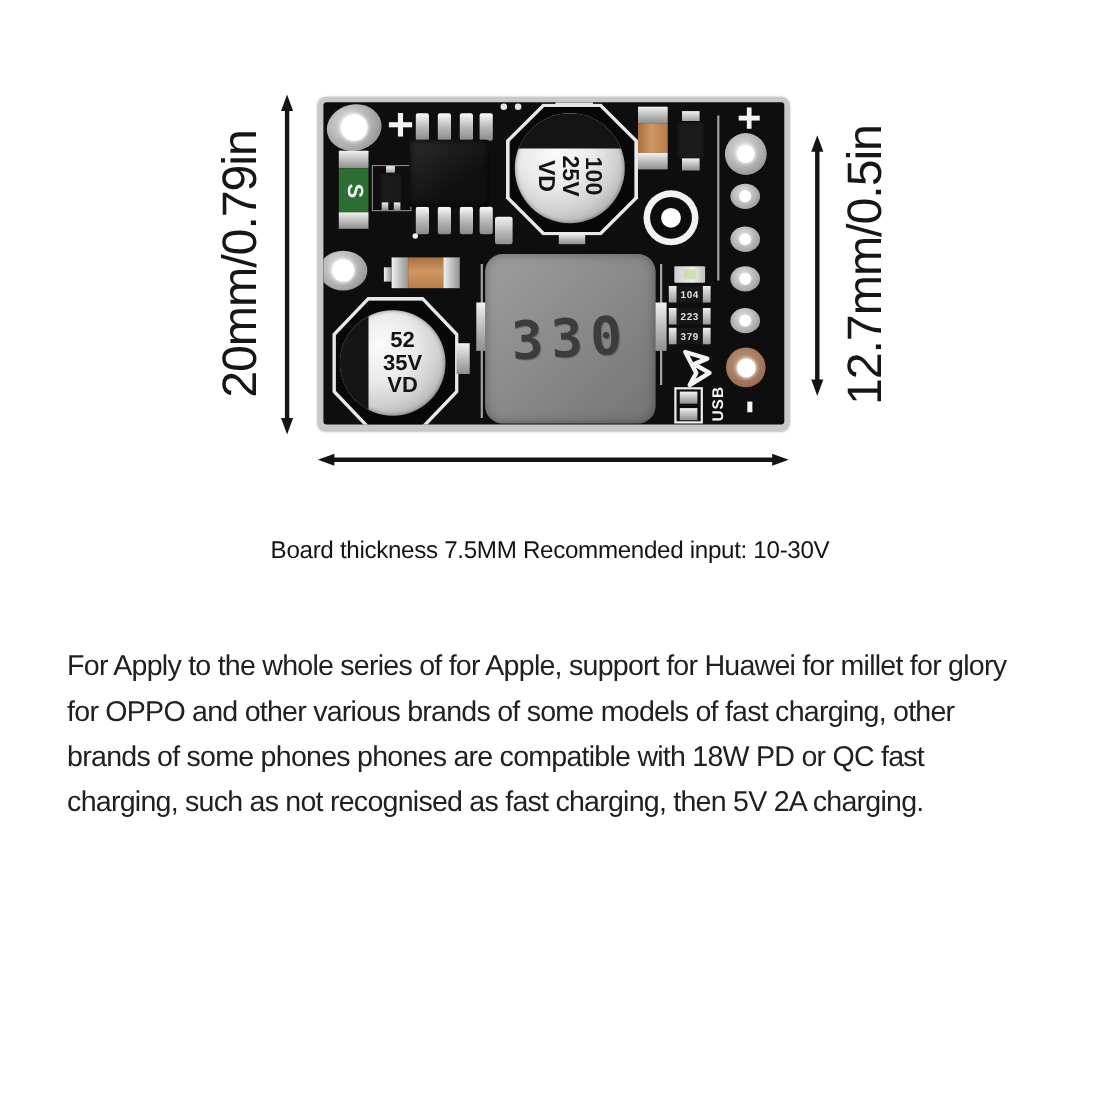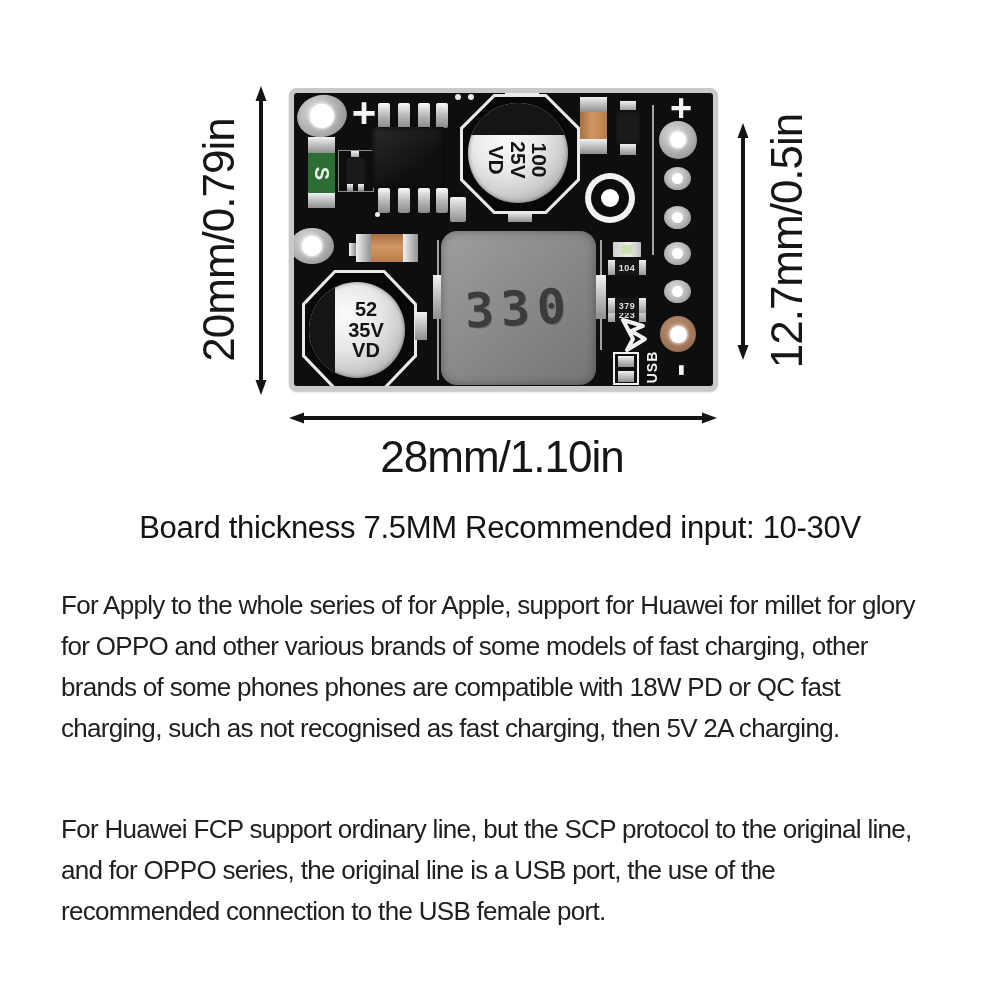--- a/index.html
+++ b/index.html
@@ -54,21 +54,21 @@
   .pad-oval .drill { width:11px; height:11px; border-radius:50%; background:#fff; }
 
   .trace { background:rgba(245,245,245,.65); }
   .silkbox { border:1.5px solid rgba(245,245,245,.55); background:transparent; }
 
   
   .dim-label { display:flex; align-items:center; justify-content:center; font-size:44px;
     letter-spacing:-1px; color:#161616; white-space:nowrap; }
   .dim-label.vert span { transform:rotate(-90deg); white-space:nowrap; }
 
-  #spec-line { left:0; top:510px; width:1000px; text-align:center; font-size:31px;
+  #spec-line { left:0; top:487px; width:1000px; text-align:center; font-size:22px;
     letter-spacing:-.3px; color:#141414; }
 
   .para { left:61px; width:878px; font-size:26px; letter-spacing:-.7px; line-height:41px;
     color:#202020; text-align:left; }
   #para-1 { top:585px; }
   #para-2 { top:809px; }
 </style>
 </head>
 <body>
 
@@ -166,21 +166,21 @@
 
     <div style="left:319px; top:149px; width:28px; height:15px; background:linear-gradient(90deg,#cfcfcf,#ededed 60%,#bdbdbd); border-radius:1px; display:flex; align-items:center; justify-content:center;">
       <span style="display:block; width:12px; height:9px; background:#cfe0b0;"></span>
     </div>
 
     <div class="res" style="top:167px;">
       <i class="l"></i>
         <b>104</b>
         <i class="r"></i>
     </div>
-    <div class="res" style="top:187px;margin-top:27px;">
+    <div class="res" style="top:187px;">
       <i class="l"></i>
         <b>223</b>
         <i class="r"></i>
     </div>
     <div class="res" style="top:205px;">
       <i class="l"></i>
         <b>379</b>
         <i class="r"></i>
     </div>
 
@@ -240,22 +240,18 @@
   </svg>
   <div class="abs dim-label vert" style="left:764px; top:86px; width:46px; height:310px;">
     <span>12.7mm/0.5in</span>
   </div>
 
   <svg class="abs" style="left:289px; top:411px;" width="428" height="14">
     <line x1="12" y1="7" x2="416" y2="7" stroke="#141414" stroke-width="4"></line>
     <polygon points="0,7 15,1.5 15,12.5" fill="#141414"></polygon>
     <polygon points="428,7 413,1.5 413,12.5" fill="#141414"></polygon>
   </svg>
-  <div class="abs dim-label" style="left:252px; top:433px; width:500px; height:48px;">
-    <span>28mm/1.10in</span>
-  </div>
 
   <div class="abs" id="spec-line">Board thickness 7.5MM Recommended input: 10-30V</div>
 
   <p class="abs para" id="para-1">For Apply to the whole series of for Apple, support for Huawei for millet for glory for OPPO and other various brands of some models of fast charging, other brands of some phones phones are compatible with 18W PD or QC fast charging, such as not recognised as fast charging, then 5V 2A charging.</p>
-  <p class="abs para" id="para-2">For Huawei FCP support ordinary line, but the SCP protocol to the original line, and for OPPO series, the original line is a USB port, the use of the recommended connection to the USB female port.</p>
 
 </div>
 
 </body></html>

